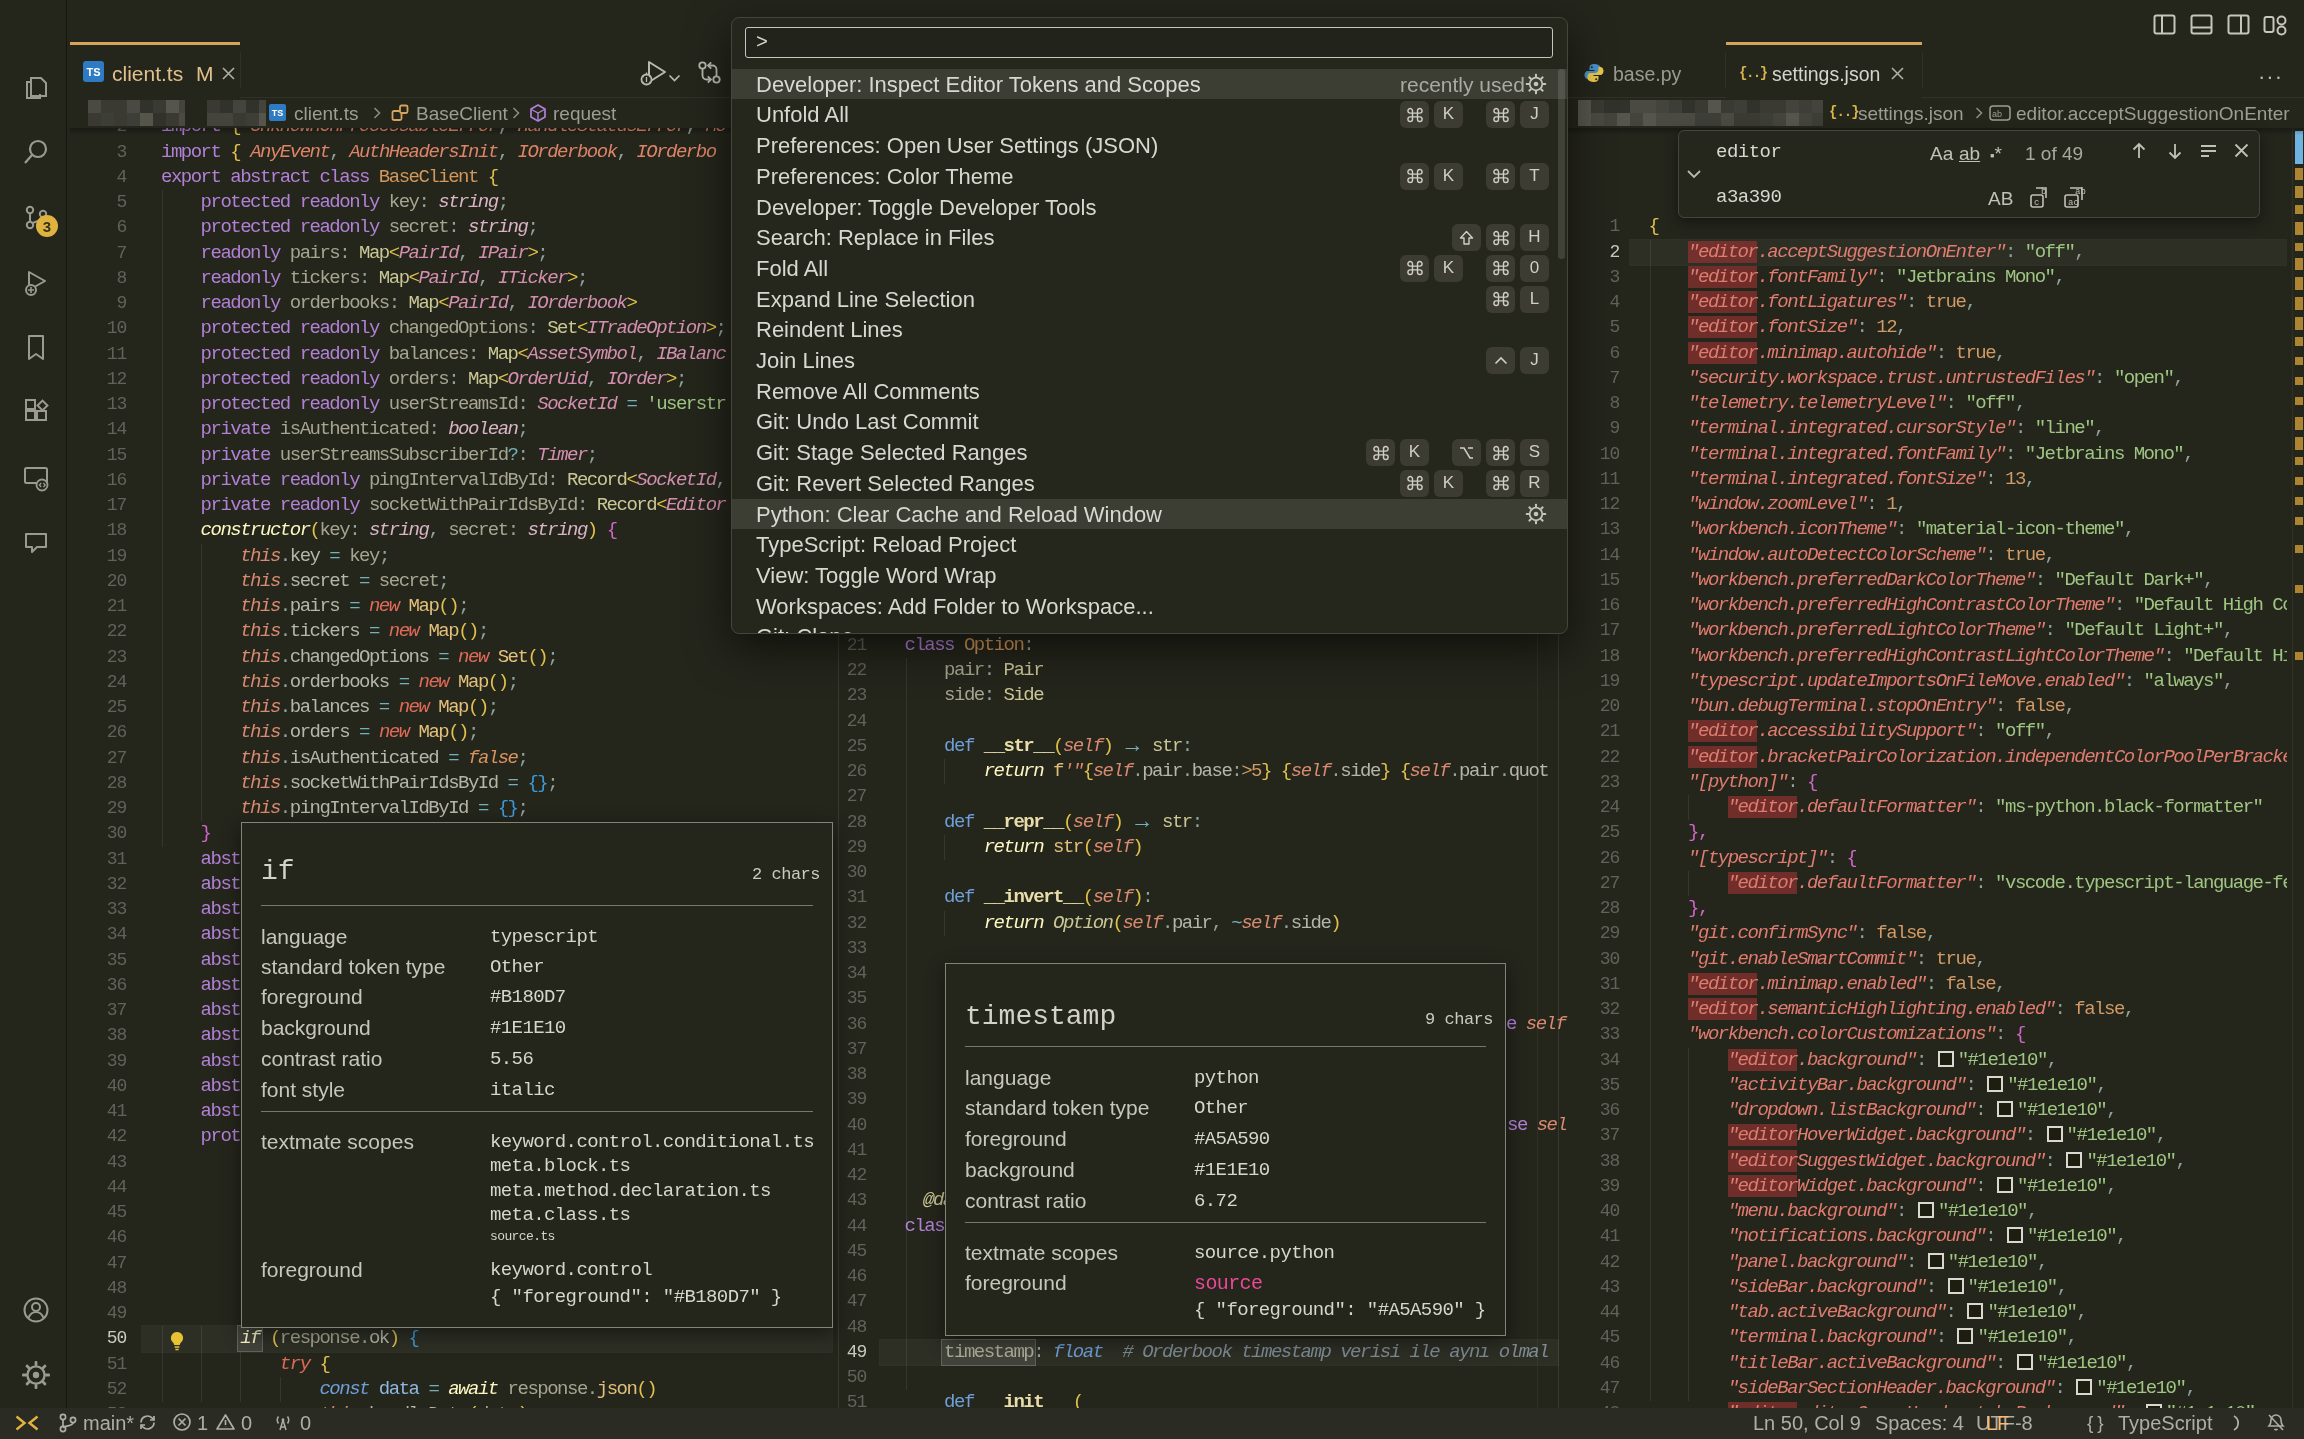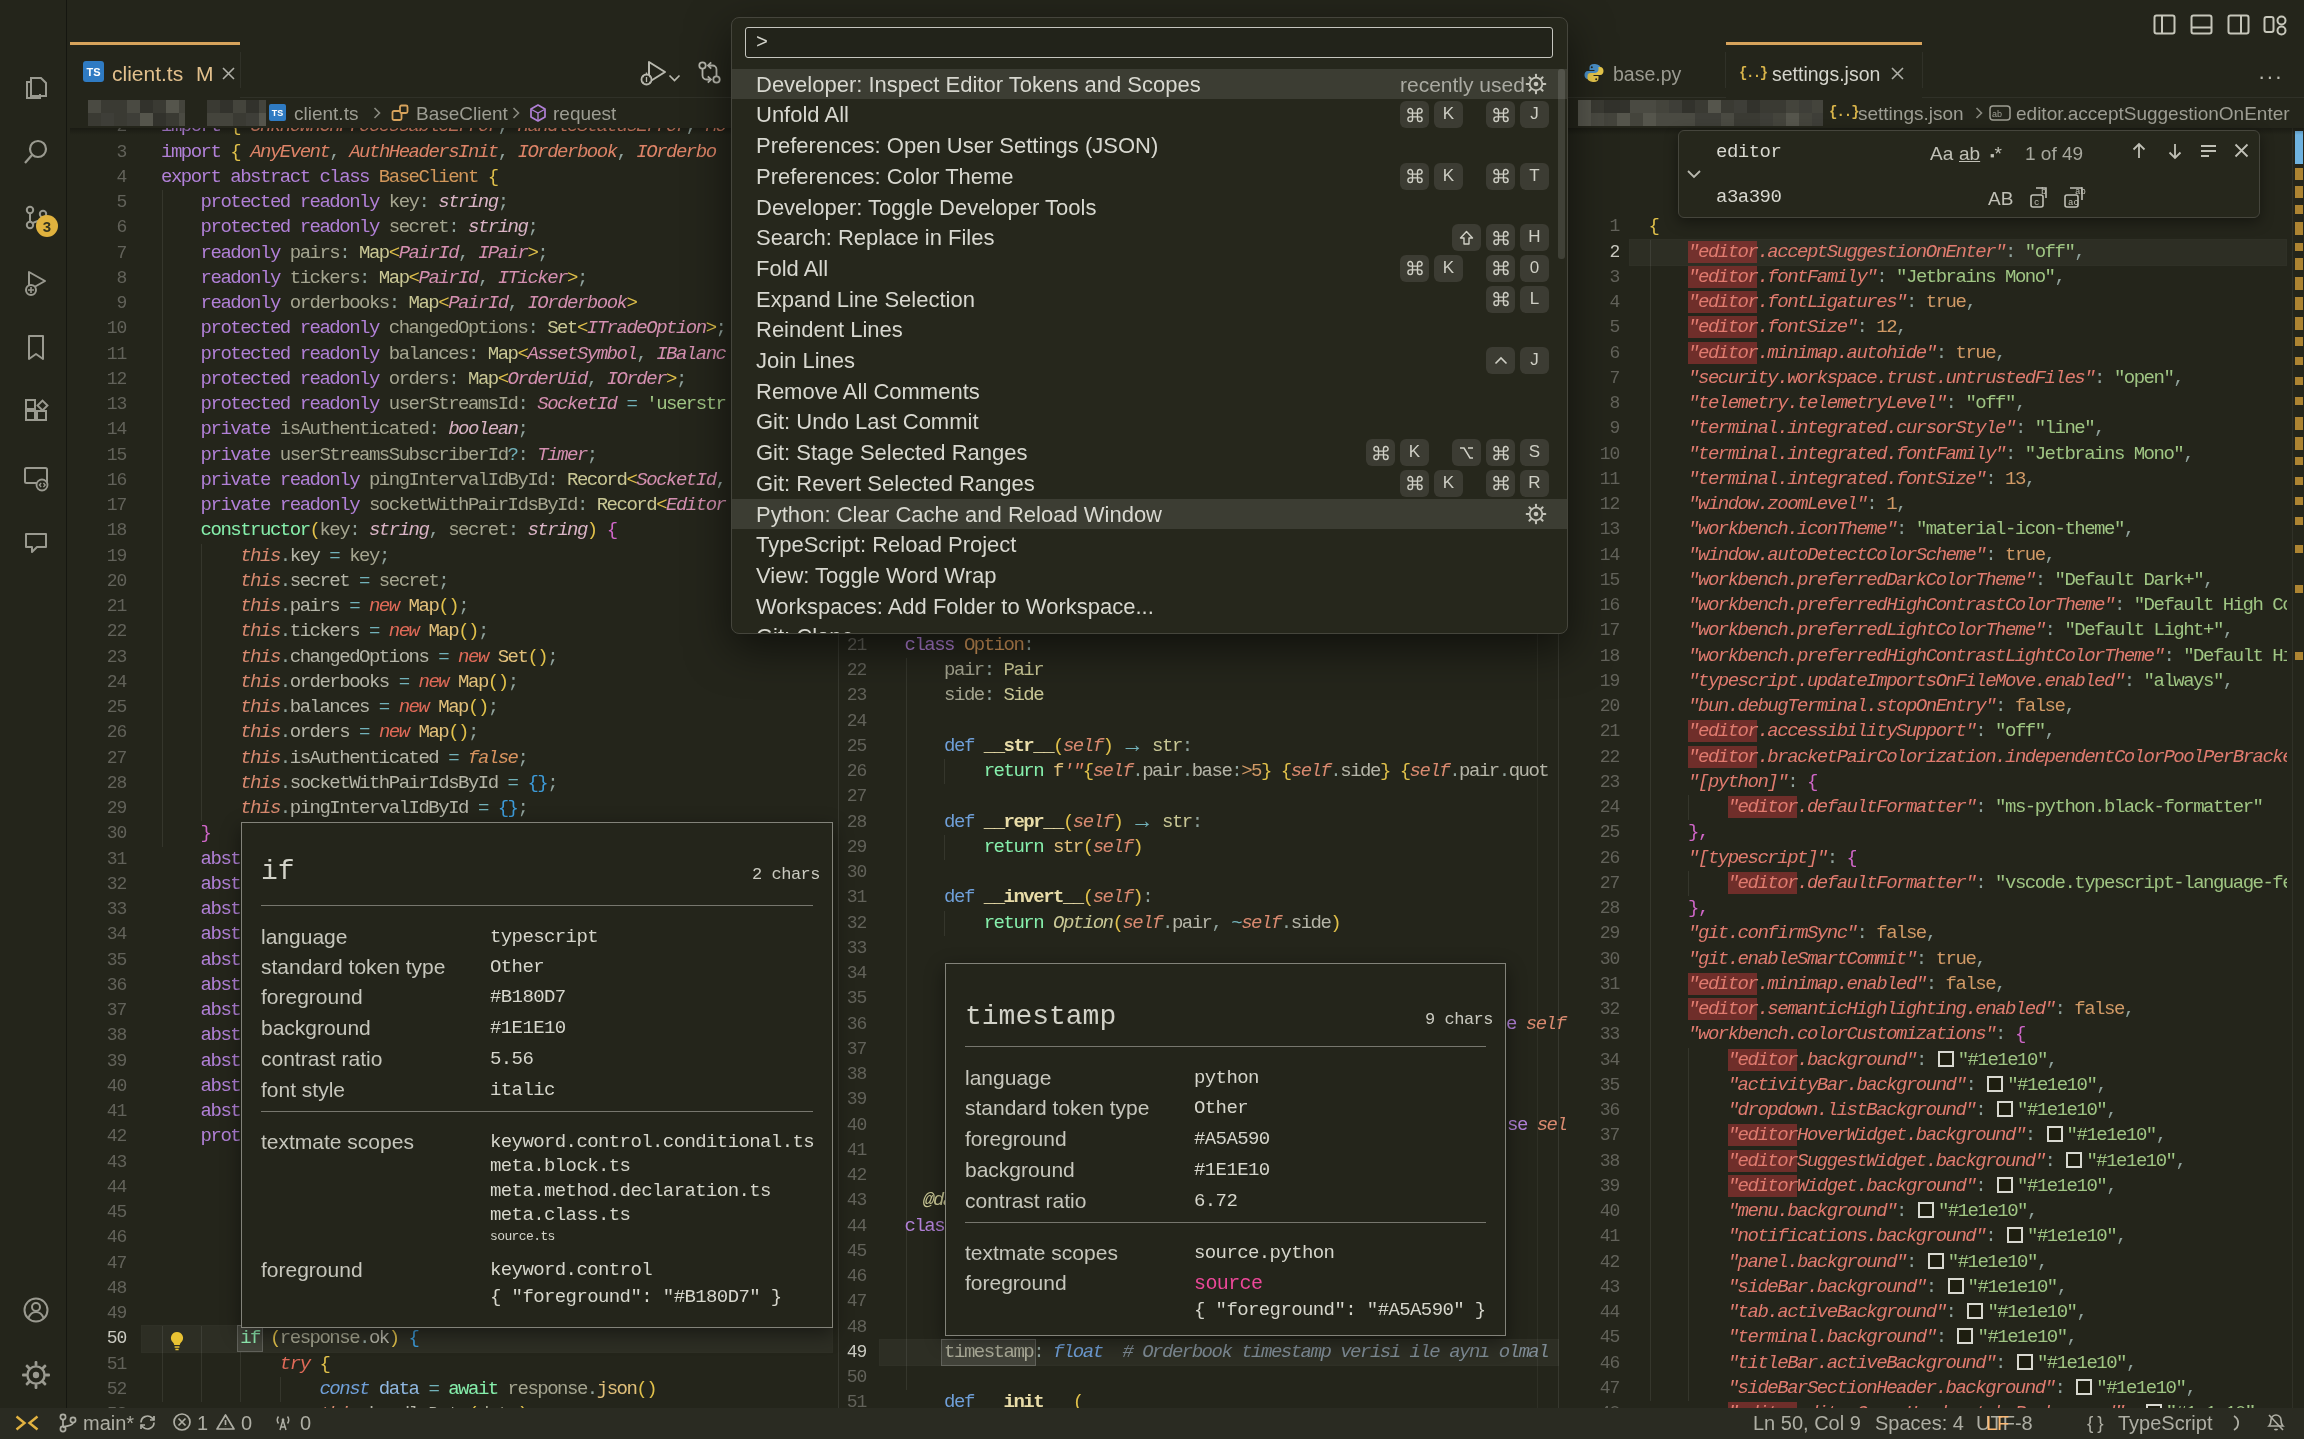--- a/index.html
+++ b/index.html
@@ -2,21 +2,21 @@
 <html><head><meta charset="utf-8"><style>
 *{margin:0;padding:0;box-sizing:border-box}
 html,body{width:2304px;height:1439px;overflow:hidden}
 body{position:relative;background:#24251b;font-family:"Liberation Sans",sans-serif;-webkit-font-smoothing:antialiased}
 .abs{position:absolute}
 .mono{font-family:"Liberation Mono",monospace}
 .codeline{position:absolute;white-space:pre;font-family:"Liberation Mono",monospace;font-size:19px;line-height:25.25px;letter-spacing:-1.5px;color:#a5a590;height:25.25px}
 .gut{position:absolute;white-space:pre;font-family:"Liberation Mono",monospace;font-size:18px;line-height:25.25px;letter-spacing:-1.2px;color:#62625a;height:25.25px;text-align:right}
 .gutb{color:#c9c9c0}
 .arw{display:inline-block;width:19.8px;text-align:center;letter-spacing:0;font-size:23px;vertical-align:-1px}
-.pu{color:#b180d7}.pui{color:#86efac;}
+.pu{color:#b180d7}.pui{color:#fef9c3;font-style:italic}
 .th{color:#d98a70;font-style:italic}
 .nw{color:#e06a58;font-style:italic}
 .im{color:#de8468;font-style:italic}
 .ty{color:#d48fb0;font-style:italic}
 .st{color:#dab4c6;font-style:italic}
 .cl{color:#d2975a}
 .pa{color:#c9c795}.pai{color:#c9c795;font-style:italic}
 .yf{color:#e2c07b}
 .bd{color:#e8dca8;font-weight:bold}
 .bl{color:#6f9fd8}.bli{color:#6f9fd8;font-style:italic}

